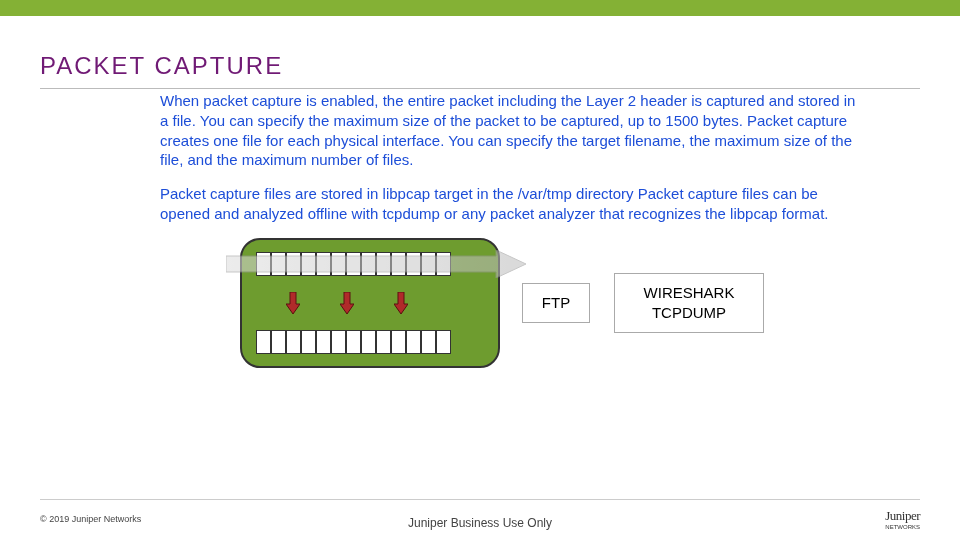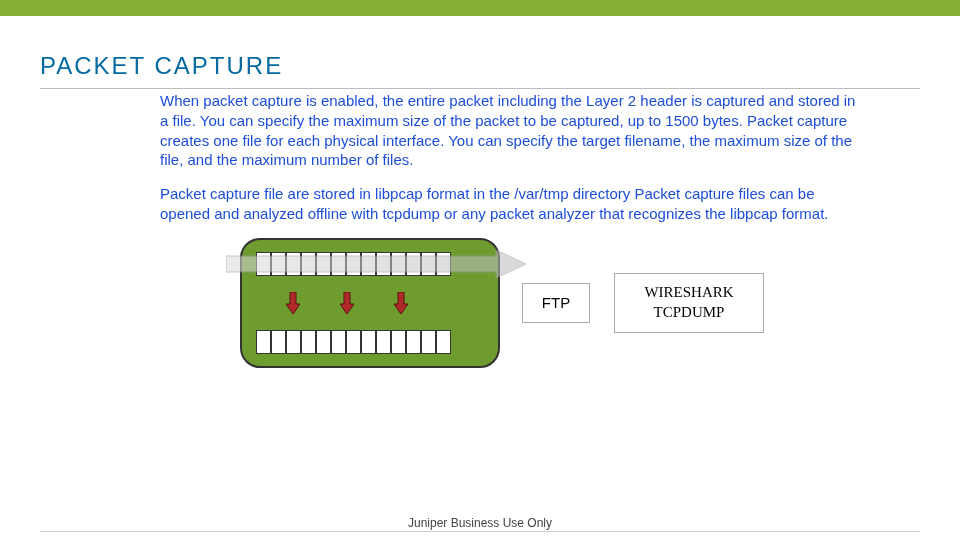--- a/index.html
+++ b/index.html
@@ -1,51 +1,51 @@
 <!DOCTYPE html>
 <html><head>
 <meta charset="utf-8">
 <style>
   * { margin: 0; padding: 0; box-sizing: border-box; }
   html, body { width: 960px; height: 540px; font-family: Arial, Helvetica, sans-serif; background: #fff; overflow: hidden; }
   .top-bar { height: 16px; background: #84b135; width: 100%; }
   .content { padding: 36px 40px 0 40px; }
-  .title { color: #0369a1; font-size: 24px; font-weight: 400; letter-spacing: 2px; margin-bottom: 8px; }
+  .title { color: #701a75; font-size: 24px; font-weight: 400; letter-spacing: 2px; margin-bottom: 8px; }
   .hr { height: 1px; background: #bbb; width: 100%; margin-bottom: 2px; }
   .body-text { margin-left: 120px; margin-right: 60px; font-size: 15px; line-height: 1.32; color: #1d4ed8; }
   .body-text p { margin-bottom: 14px; }
   .diagram-area { margin-left: 200px; margin-top: 6px; display: flex; align-items: center; }
   .roundbox { width: 260px; height: 130px; background: #6e9c2f; border: 2px solid #333; border-radius: 20px; padding: 12px 14px; display: flex; flex-direction: column; justify-content: space-between; }
   .packet-row { display: flex; align-items: center; position: relative; }
   .cellstrip { display: flex; }
   .cell { width: 15px; height: 24px; background: #fff; border: 1px solid #333; }
   .big-arrow-right svg { display: block; }
   .down-arrows { display: flex; gap: 40px; padding-left: 30px; }
   .down-arrows .da { width: 14px; height: 22px; }
   .ftp-label { width: 68px; height: 40px; border: 1px solid #aaa; background: #fff; display: flex; align-items: center; justify-content: center; font-size: 15px; font-weight: 400; margin-left: 22px; }
-  .ws-box { width: 150px; height: 60px; border: 1px solid #aaa; background: #fff; display: flex; flex-direction: column; align-items: center; justify-content: center; font-size: 15px; margin-left: 24px; line-height: 1.3; font-family: Liberation Serif, serif; }
+  .ws-box { width: 150px; height: 60px; border: 1px solid #aaa; background: #fff; display: flex; flex-direction: column; align-items: center; justify-content: center; font-size: 15px; margin-left: 24px; line-height: 1.3; }
   .footer { position: absolute; bottom: 0; left: 0; width: 960px; padding: 0 40px; }
   .footer-line { height: 1px; background: #ccc; margin-bottom: 8px; }
   .footer-row { display: flex; align-items: center; justify-content: space-between; font-size: 9px; color: #444; padding-bottom: 10px; }
   .footer-center { position: absolute; left: 50%; transform: translateX(-50%); bottom: 10px; font-size: 12px; color: #444; }
   .logo { font-size: 13px; color: #333; letter-spacing: -0.5px; }
   .logo .net { font-size: 6px; color: #333; display:block; text-align:right; letter-spacing:0; }
 </style>
 </head>
 <body>
 
 <div class="top-bar"></div>
 
 <div class="content">
   <div class="title">PACKET CAPTURE</div>
   <div class="hr"></div>
 
   <div class="body-text">
     <p>When packet capture is enabled, the entire packet including the Layer 2 header is captured and stored in a file. You can specify the maximum size of the packet to be captured, up to 1500 bytes. Packet capture creates one file for each physical interface. You can specify the target filename, the maximum size of the file, and the maximum number of files.</p>
-    <p>Packet capture file are stored in libpcap format in the /var/tmp directory Packet capture files can be opened and analyzed offline with tcpdump or any packet analyzer that recognizes the libpcap format.</p>
+    <p>Packet capture files are stored in libpcap target in the /var/tmp directory Packet capture files can be opened and analyzed offline with tcpdump or any packet analyzer that recognizes the libpcap format.</p>
   </div>
 
   <div class="diagram-area">
     <div class="roundbox">
 
       <div class="packet-row">
         <div class="cellstrip">
           <div class="cell"></div>
           <div class="cell"></div>
           <div class="cell"></div>
@@ -114,14 +114,21 @@
 
     <div class="ws-box">
       <span>WIRESHARK</span>
       <span>TCPDUMP</span>
     </div>
   </div>
 </div>
 
 <div class="footer">
   <div class="footer-line"></div>
+  <div class="footer-row">
+    <span>© 2019 Juniper Networks</span>
+    <span class="logo">
+      <span style="font-family: Georgia, serif;">Juniper</span>
+      <span class="net">NETWORKS</span>
+    </span>
+  </div>
   <span class="footer-center">Juniper Business Use Only</span>
 </div>
 
 </body></html>

